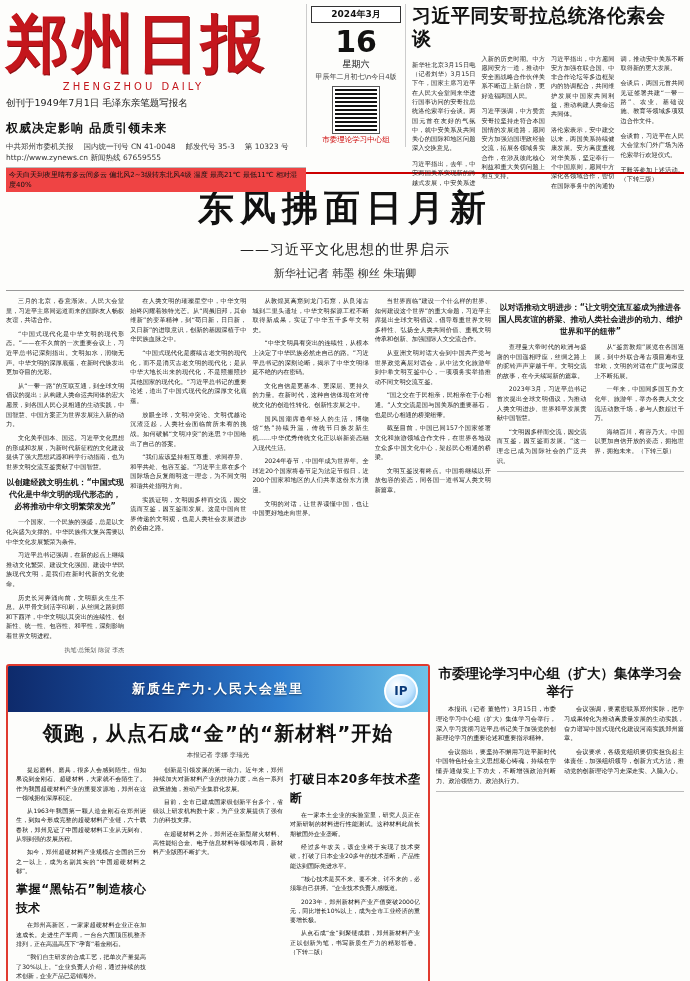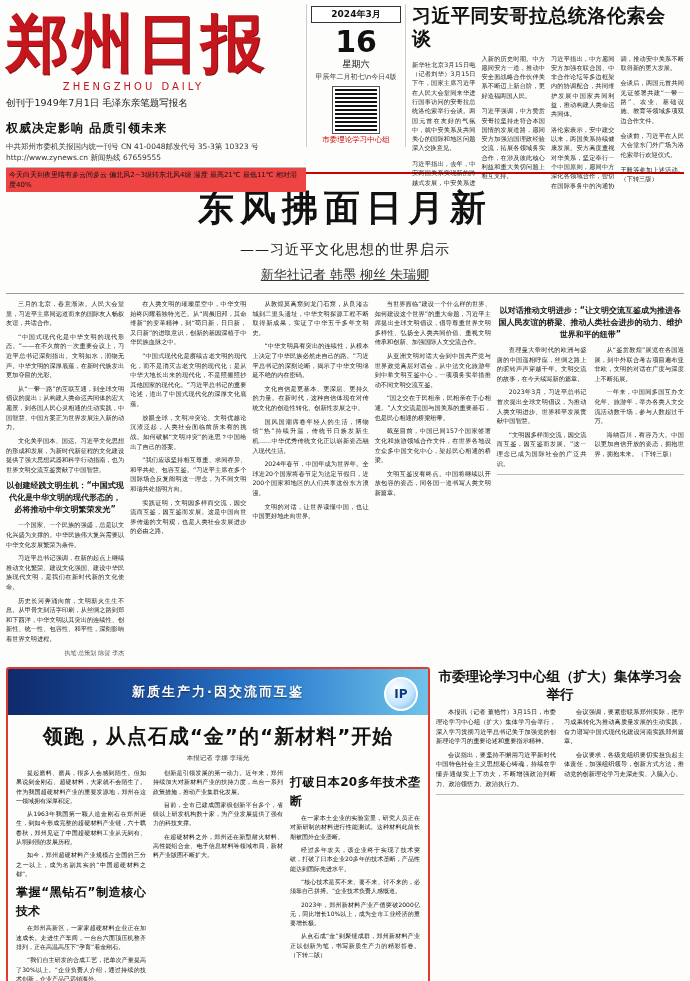--- a/index.html
+++ b/index.html
@@ -20,21 +20,21 @@
     font-family:"DejaVu Serif","Liberation Serif",serif;
     font-size:63px;font-weight:bold;color:#c4161c;
     letter-spacing:2px;line-height:1;margin-top:8px;
     text-shadow:1px 1px 0 #8b0f14;
     white-space:nowrap;
   }
   .logo-pinyin{font-size:10px;color:#c4161c;letter-spacing:3px;margin-top:6px;text-align:center;width:255px;}
   .logo-sub{font-size:9.5px;color:#222;margin-top:5px;}
   .mast-slogan{font-size:12px;color:#111;margin-top:10px;font-weight:bold;letter-spacing:1px;}
   .mast-meta{font-size:7.5px;color:#333;margin-top:4px;line-height:1.5;}
-  .mast-meta-row{display:flex;gap:0;flex-wrap:wrap;align-items:center;}
+  .mast-meta-row{display:flex;gap:10px;flex-wrap:wrap;align-items:center;}
   .mast-bar{background:#ef4444;font-size:7px;padding:2px 3px;margin-top:3px;border-top:1px solid #bbb;}
 
   .mast-center{width:90px;text-align:center;border-left:1px solid #ccc;border-right:1px solid #ccc;padding:2px 4px;}
   .date-box{border:1px solid #333;font-size:9px;padding:1px 2px;background:#fff;font-weight:bold;}
   .date-day{font-size:30px;font-weight:bold;line-height:1.1;margin-top:2px;}
   .date-week{font-size:9px;}
   .date-lunar{font-size:7px;color:#444;line-height:1.4;margin-top:2px;}
   .date-issue{font-size:7.5px;color:#c00;margin-top:2px;}
   .qr{width:42px;height:42px;margin:4px auto 0;background:
       repeating-linear-gradient(0deg,#111 0 2px,#fff 2px 4px),
@@ -42,21 +42,21 @@
       border:2px solid #fff;outline:1px solid #555;}
 
   .mast-right{flex:1;padding-left:6px;}
   .mr-title{font-size:19px;font-weight:bold;line-height:1.2;letter-spacing:0.5px;}
   .mr-body{font-size:6.2px;line-height:1.5;color:#222;columns:4;column-gap:6px;margin-top:4px;text-align:justify;}
 
   
   .headline-wrap{text-align:center;padding:10px 0 4px;}
   .headline{font-family:"DejaVu Serif","Liberation Serif",serif;font-size:36px;font-weight:bold;letter-spacing:6px;color:#111;}
   .subhead{font-size:14px;margin-top:8px;letter-spacing:1px;color:#222;}
-  .byline{font-size:13px;color:#333;margin-top:7px;text-decoration:underline;}
+  .byline{font-size:11px;color:#333;margin-top:7px;}
 
   
   .grid{display:flex;gap:6px;margin-top:5px;border-top:1px solid #999;padding-top:5px;}
   .col{font-size:6.2px;line-height:1.55;text-align:justify;color:#1a1a1a;}
   .c1{width:120px;} .c2{width:118px;} .c3{width:118px;} .c4{width:118px;} .c5{width:190px;}
   .col p{margin:0 0 4px;text-indent:12px;}
   .sub-title{font-weight:bold;font-size:8px;text-indent:0;text-align:center;line-height:1.5;margin:6px 0 4px;}
   .src-line{font-size:6px;color:#555;text-align:right;text-indent:0;}
 
   
@@ -201,21 +201,21 @@
           <p>海纳百川，有容乃大。中国以更加自信开放的姿态，拥抱世界，拥抱未来。（下转三版）</p>
         </div>
       </div>
     </div>
   </div>
 
   <div class="lower">
 
     <div class="feature">
       <div class="feature-banner">
-        <div class="fb-text">新质生产力·因交流而互鉴</div>
+        <div class="fb-text">新质生产力·人民大会堂里</div>
         <div class="fb-ip">IP</div>
       </div>
       <div class="feature-title">领跑，从点石成“金”的“新材料”开始</div>
       <div class="feature-src">本报记者 李娜 李瑞光</div>
       <div class="feature-body">
         <div class="fcol">
           <p>提起磨料、磨具，很多人会感到陌生。但如果说到金刚石、超硬材料，大家就不会陌生了。作为我国超硬材料产业的重要发源地，郑州在这一领域拥有深厚积淀。</p>
           <p>从1963年我国第一颗人造金刚石在郑州诞生，到如今形成完整的超硬材料产业链，六十载春秋，郑州见证了中国超硬材料工业从无到有、从弱到强的发展历程。</p>
           <p>如今，郑州超硬材料产业规模占全国的三分之一以上，成为名副其实的“中国超硬材料之都”。</p>
           <p class="bt">掌握“黑钻石”制造核心技术</p>

